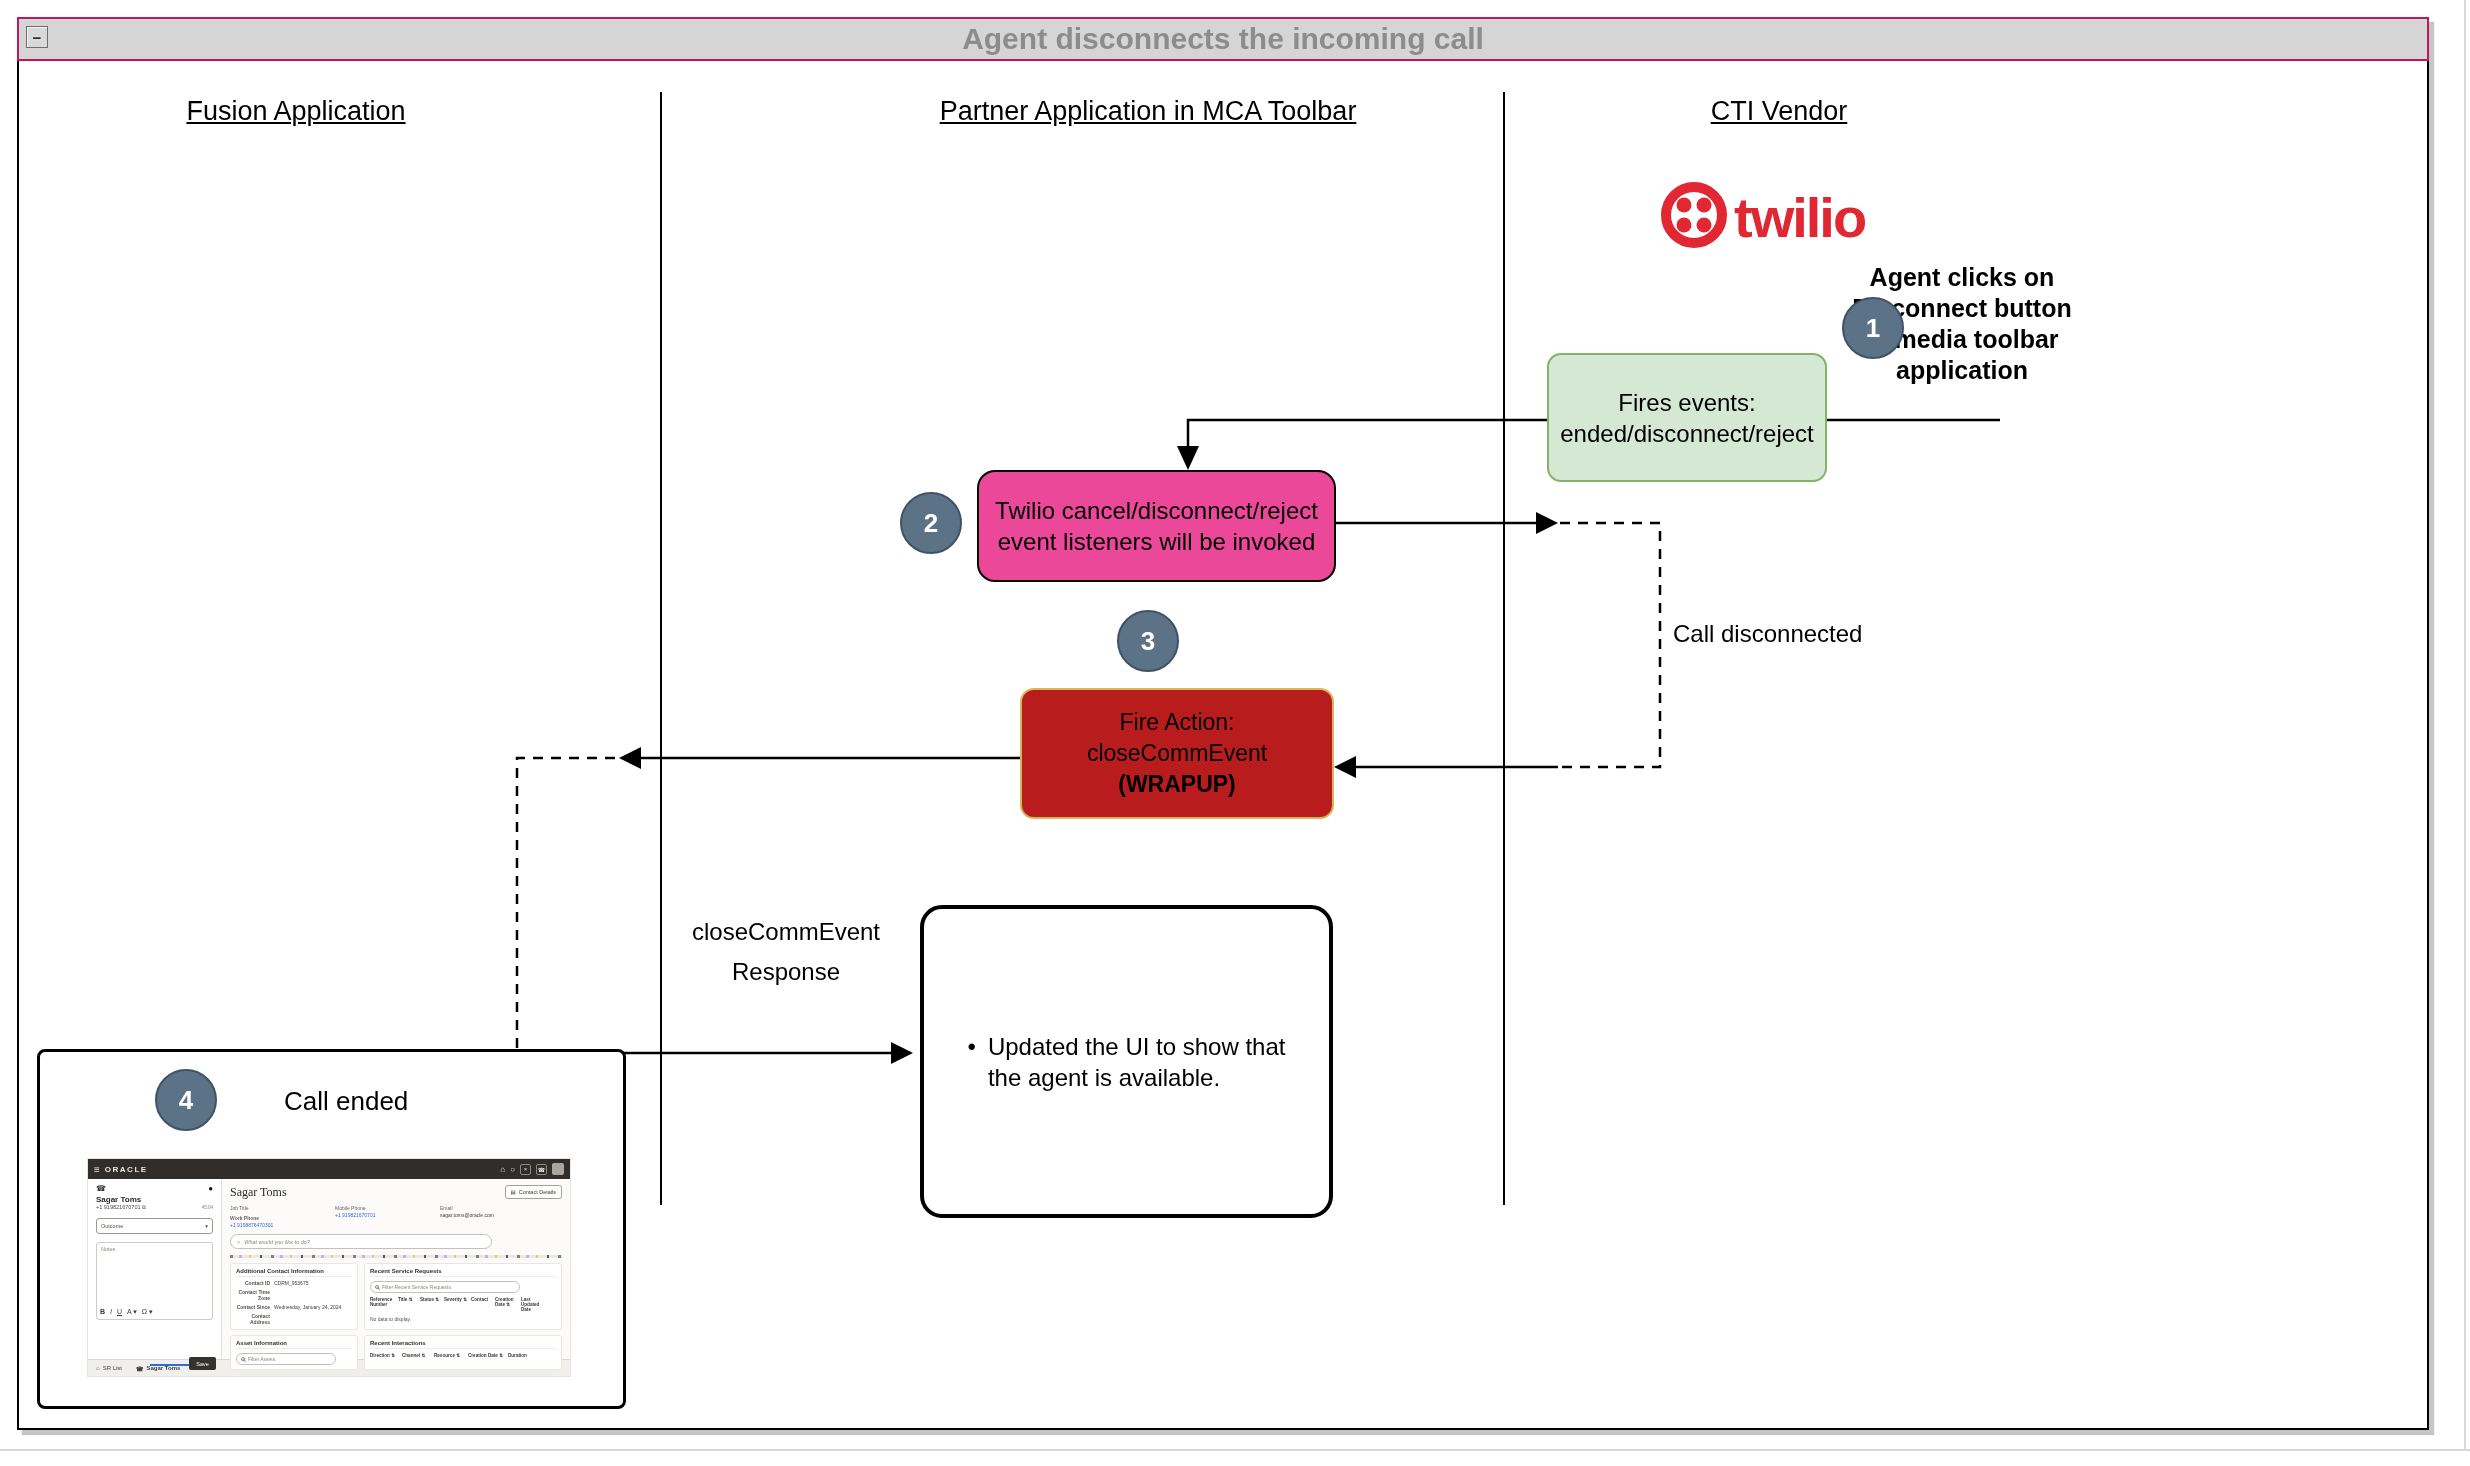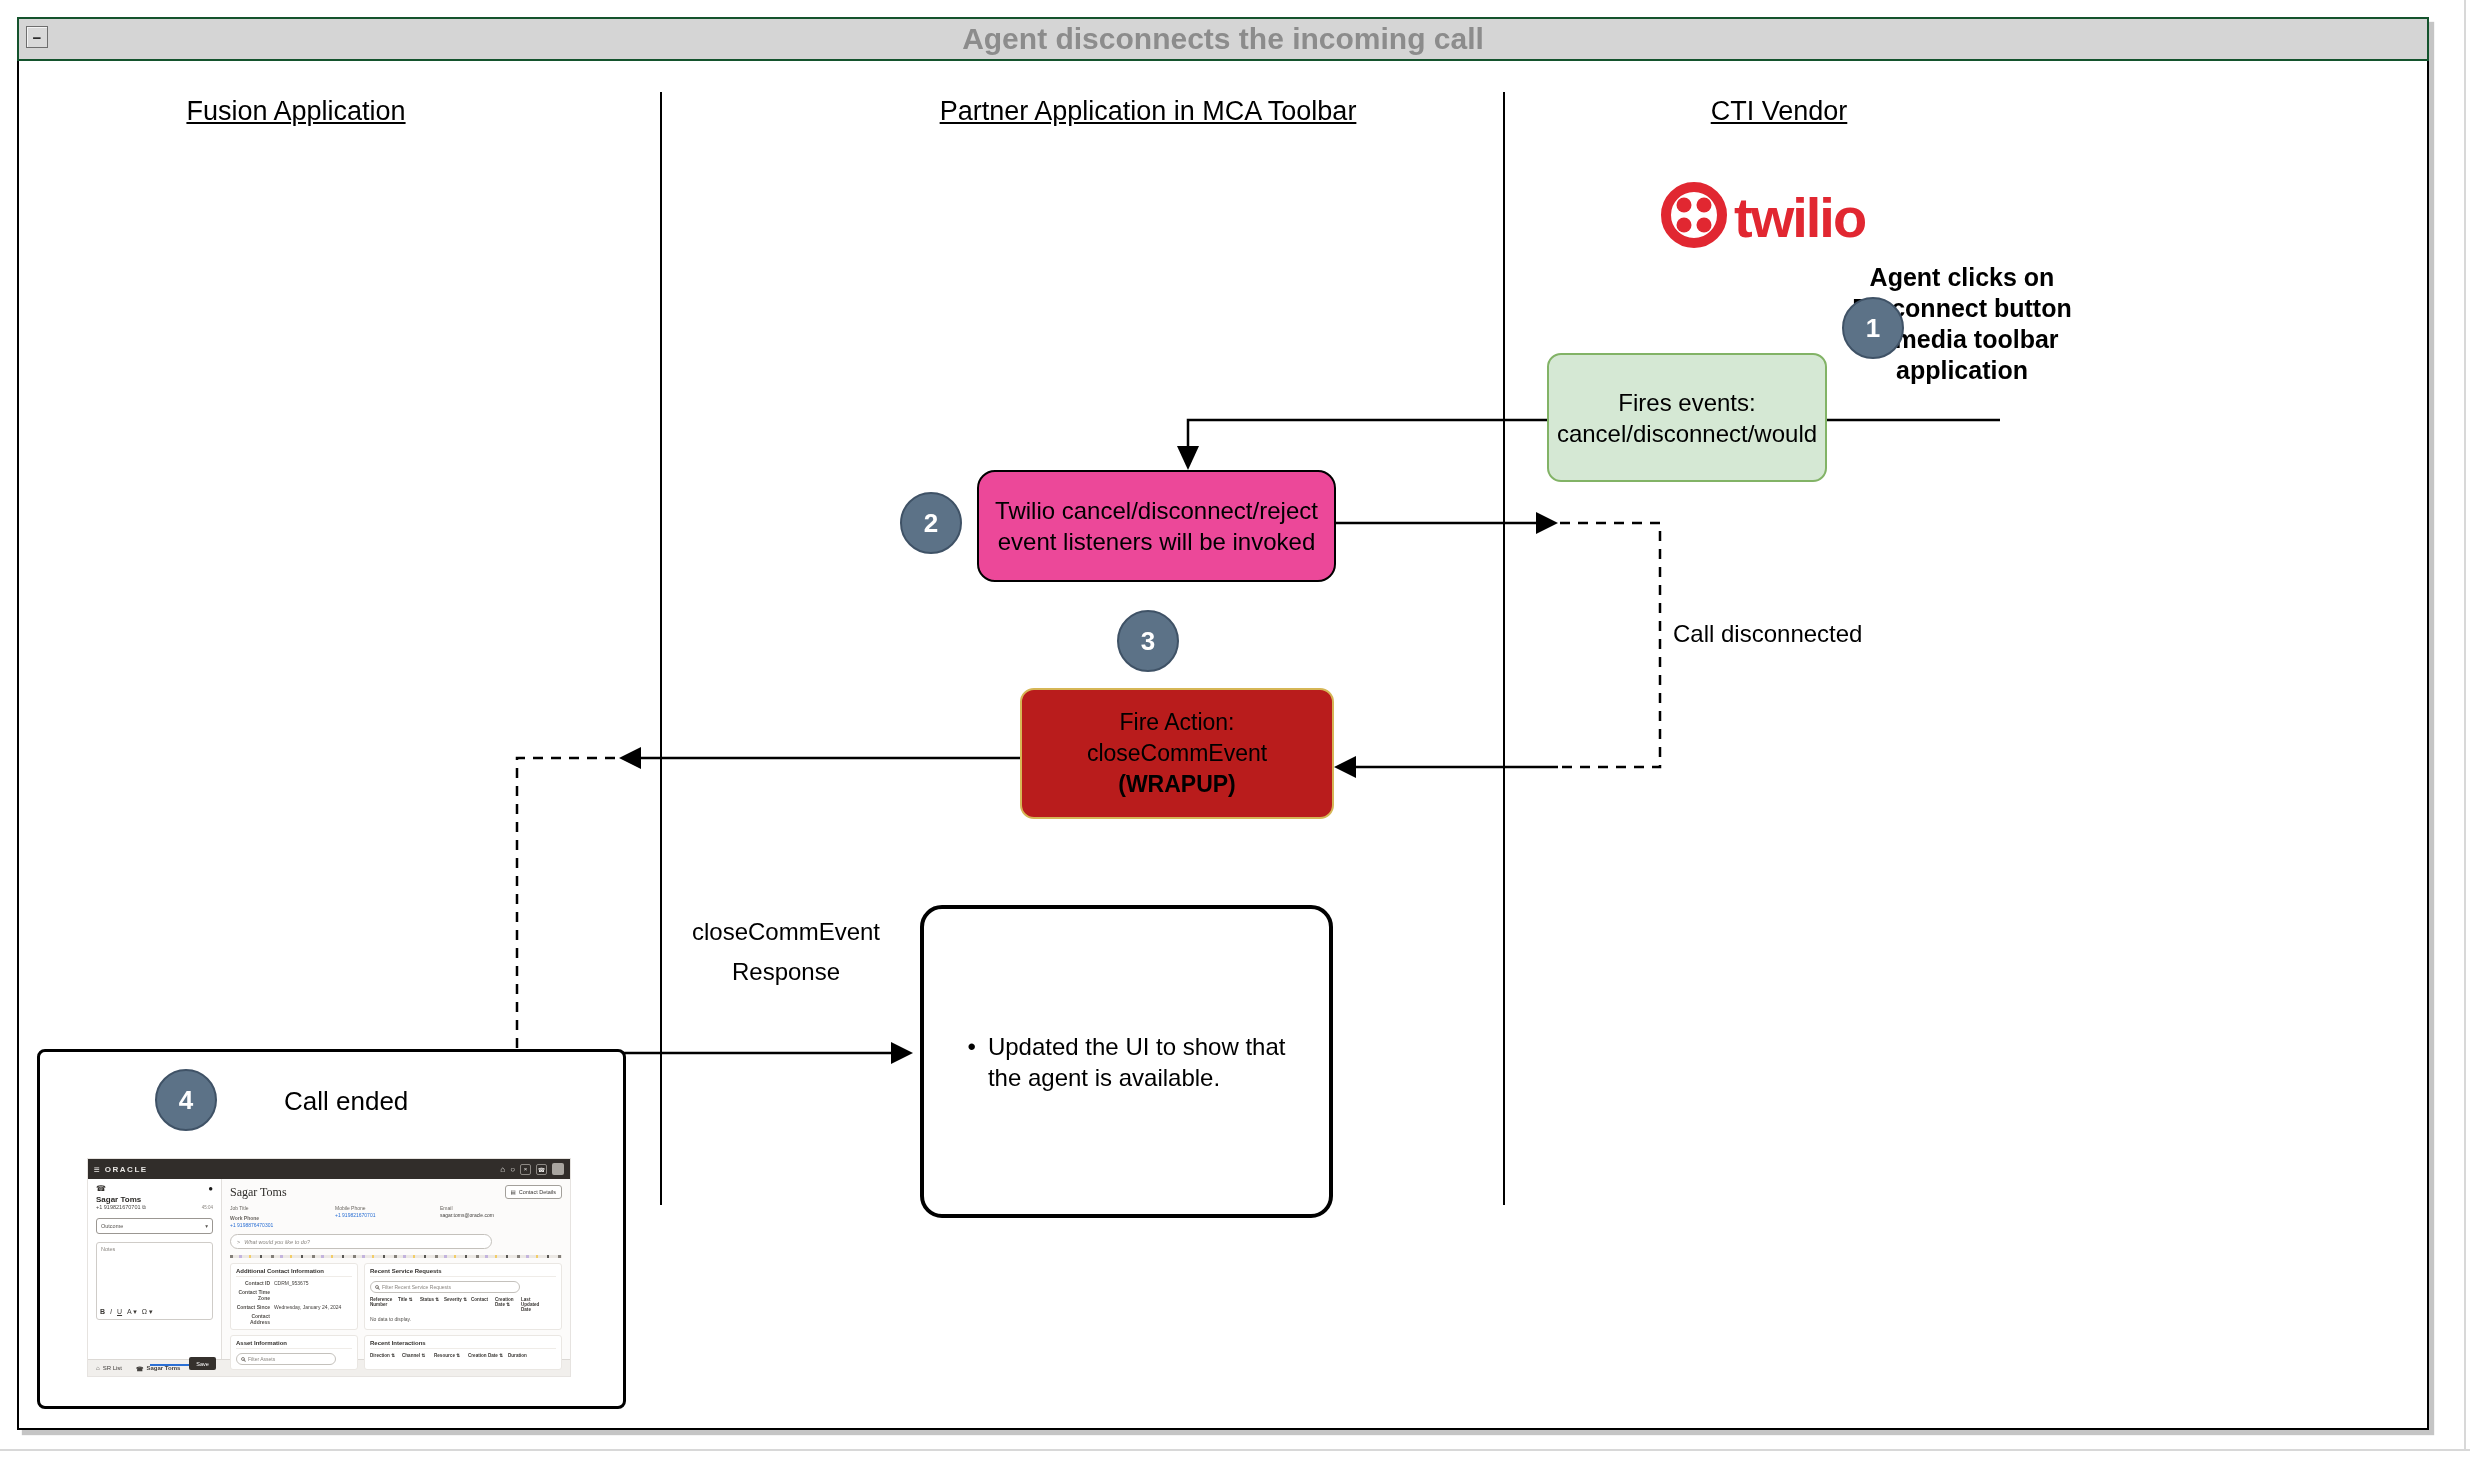--- a/index.html
+++ b/index.html
@@ -3,21 +3,21 @@
 <meta charset="utf-8">
 <style>
   html,body{margin:0;padding:0;background:#fff;}
   .stage{position:relative;width:2470px;height:1466px;background:#fff;overflow:hidden;
          font-family:"Liberation Sans",sans-serif;color:#000;}
   .abs{position:absolute;}
   
   .outer-frame{left:17px;top:17px;width:2408px;height:1409px;border:2px solid #000;
                box-shadow:5px 5px 1px rgba(150,150,150,.55);background:#fff;}
   .title-bar{left:17px;top:17px;width:2408px;height:40px;background:#d5d5d5;
-             border:2px solid #14532d;display:flex;align-items:center;justify-content:center;}
+             border:2px solid #be185d;display:flex;align-items:center;justify-content:center;}
   .title-text{font-size:30px;font-weight:bold;color:#8c8c8c;}
   .collapse-btn{left:26px;top:26px;width:20px;height:20px;background:#d9d9d9;border:1px solid #6e6e6e;
                 box-shadow:inset 1px 1px 0 #f4f4f4;display:flex;align-items:center;justify-content:center;
                 font-size:15px;font-weight:bold;color:#222;line-height:1;cursor:pointer;}
   
   .lane-header{font-size:27px;text-decoration:underline;transform:translateX(-50%);white-space:nowrap;}
   
   svg.connectors{left:0;top:0;z-index:1;}
   
   .node{z-index:2;display:flex;align-items:center;justify-content:center;text-align:center;
@@ -160,21 +160,21 @@
   <div class="abs num-circle" style="left:900px;top:492px;">2</div>
   <div class="abs num-circle" style="left:1117px;top:610px;">3</div>
   <div class="abs num-circle" style="left:155px;top:1069px;">4</div>
 
   <div class="abs ann-bold preline" style="left:1962px;top:262px;text-align:center;">Agent clicks on
 Disconnect button
 in media toolbar
 application</div>
 
   <div class="abs node green-box preline">Fires events:
-cancel/disconnect/would</div>
+ended/disconnect/reject</div>
 
   <div class="abs node white-box preline">Twilio cancel/disconnect/reject
 event listeners will be invoked</div>
 
   <div class="abs plain-label" style="left:1673px;top:618px;line-height:31px;">Call disconnected</div>
 
   <div class="abs node yellow-box">
     <div>Fire Action:</div>
     <div>closeCommEvent</div>
     <div style="font-weight:bold;">(WRAPUP)</div>

